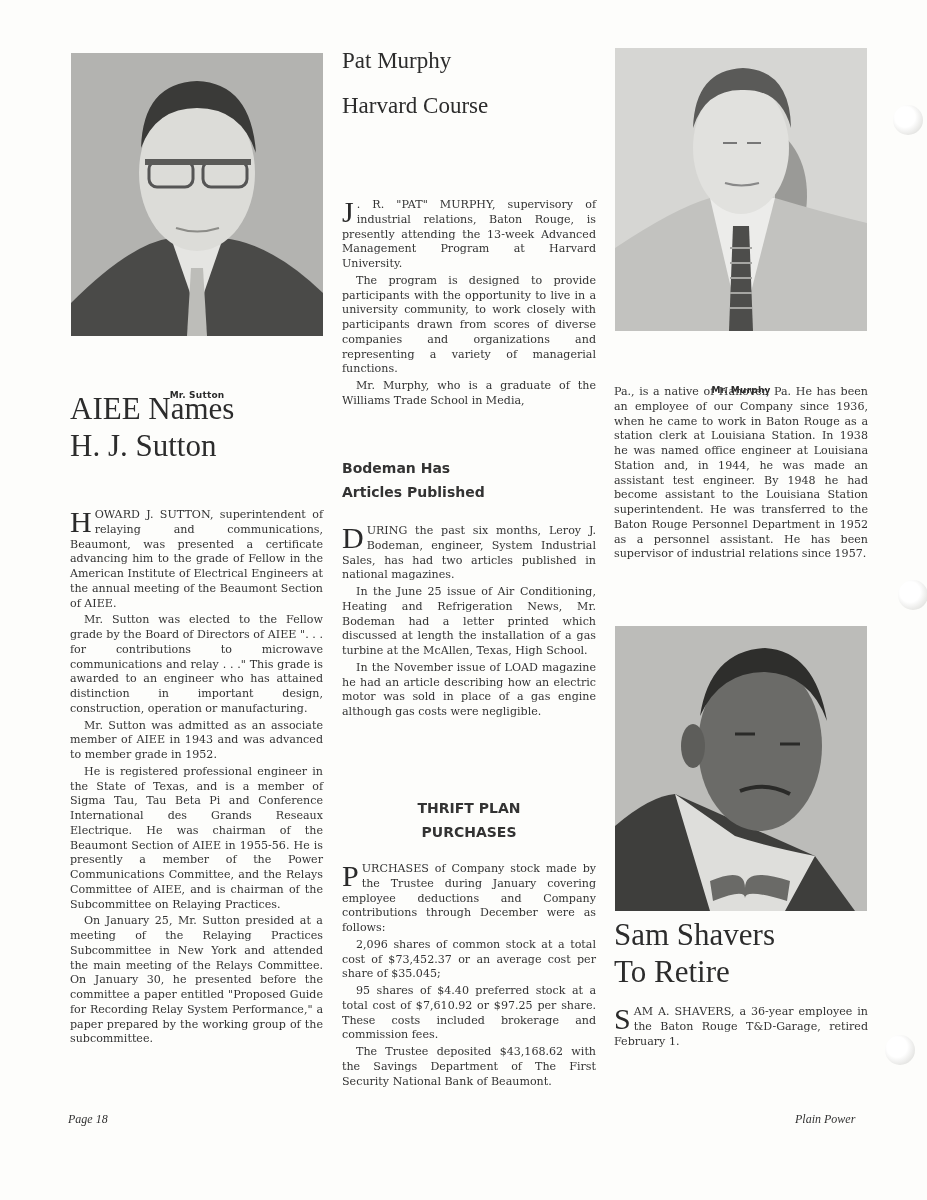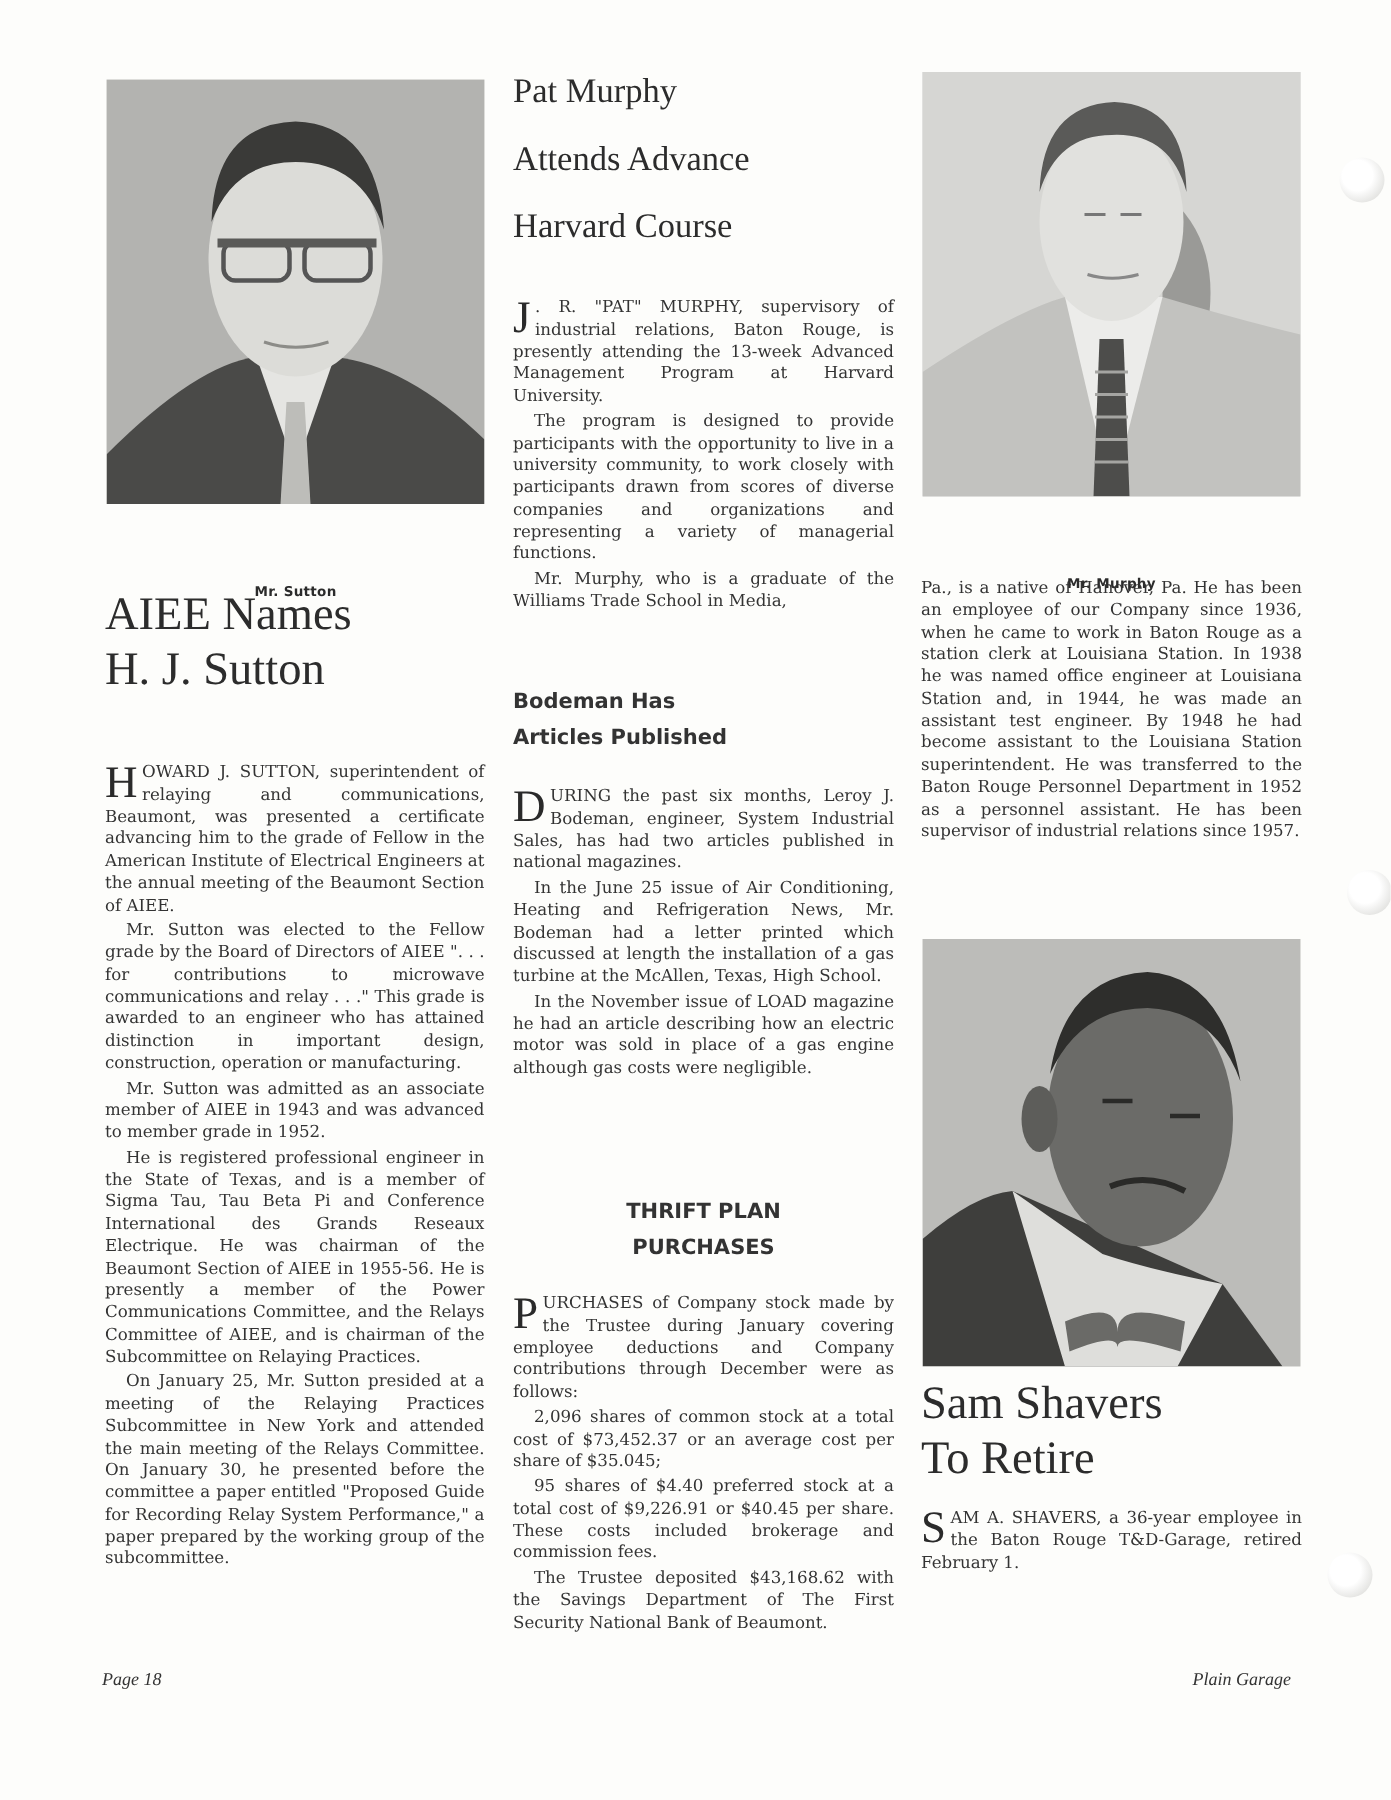--- a/index.html
+++ b/index.html
@@ -60,21 +60,20 @@
 <div class="col" style="left:70px; top:508px; width:253px;">
   <p class="lead"><span class="dropcap">H</span><span>OWARD J. SUTTON, superintendent of relaying and communications, Beaumont, was presented a certificate advancing him to the grade of Fellow in the American Institute of Electrical Engineers at the annual meeting of the Beaumont Section of AIEE.</span></p>
   <p>Mr. Sutton was elected to the Fellow grade by the Board of Directors of AIEE ". . . for contributions to microwave communications and relay . . ." This grade is awarded to an engineer who has attained distinction in important design, construction, operation or manufacturing.</p>
   <p>Mr. Sutton was admitted as an associate member of AIEE in 1943 and was advanced to member grade in 1952.</p>
   <p>He is registered professional engineer in the State of Texas, and is a member of Sigma Tau, Tau Beta Pi and Conference International des Grands Reseaux Electrique. He was chairman of the Beaumont Section of AIEE in 1955-56. He is presently a member of the Power Communications Committee, and the Relays Committee of AIEE, and is chairman of the Subcommittee on Relaying Practices.</p>
   <p>On January 25, Mr. Sutton presided at a meeting of the Relaying Practices Subcommittee in New York and attended the main meeting of the Relays Committee. On January 30, he presented before the committee a paper entitled "Proposed Guide for Recording Relay System Performance," a paper prepared by the working group of the subcommittee.</p>
 </div>
 
 <div class="headline h-mid" style="left:342px; top:38px;">
   <div>Pat Murphy</div>
-  <div>Attends Advance</div>
   <div>Harvard Course</div>
 </div>
 
 <div class="col" style="left:342px; top:198px; width:254px;">
   <p class="lead"><span class="dropcap">J</span><span>. R. "PAT" MURPHY, supervisory of industrial relations, Baton Rouge, is presently attending the 13-week Advanced Management Program at Harvard University.</span></p>
   <p>The program is designed to provide participants with the opportunity to live in a university community, to work closely with participants drawn from scores of diverse companies and organizations and representing a variety of managerial functions.</p>
   <p>Mr. Murphy, who is a graduate of the Williams Trade School in Media,</p>
 </div>
 
 <div class="headline h-sans" style="left:342px; top:456px;">
@@ -89,21 +88,21 @@
 </div>
 
 <div class="headline h-sans center" style="left:342px; top:796px; width:254px;">
   <div>THRIFT PLAN</div>
   <div>PURCHASES</div>
 </div>
 
 <div class="col" style="left:342px; top:862px; width:254px;">
   <p class="lead"><span class="dropcap">P</span><span>URCHASES of Company stock made by the Trustee during January covering employee deductions and Company contributions through December were as follows:</span></p>
   <p>2,096 shares of common stock at a total cost of $73,452.37 or an average cost per share of $35.045;</p>
-  <p>95 shares of $4.40 preferred stock at a total cost of $9,226.91 or $40.45 per share. These costs included brokerage and commission fees.</p>
+  <p>95 shares of $4.40 preferred stock at a total cost of $7,610.92 or $97.25 per share. These costs included brokerage and commission fees.</p>
   <p>The Trustee deposited $43,168.62 with the Savings Department of The First Security National Bank of Beaumont.</p>
 </div>
 
 <div class="photo" style="left:615px; top:48px; width:252px; height:283px;">
   <svg viewBox="0 0 252 283" preserveAspectRatio="none">
     <rect width="252" height="283" fill="#d6d6d3"></rect>
     <path d="M160 80 Q200 110 190 170 L160 175 Z" fill="#9a9a97"></path>
     <path d="M0 200 Q60 160 95 150 L160 150 Q210 165 252 175 L252 283 L0 283 Z" fill="#c2c2bf"></path>
     <path d="M95 150 L126 283 L160 150 Z" fill="#ececea"></path>
     <path d="M118 178 L134 178 L138 283 L114 283 Z" fill="#4d4d4b"></path>
@@ -143,13 +142,13 @@
 <div class="headline h-big" style="left:614px; top:916px; font-size:31px; line-height:37px;">
   <div>Sam Shavers</div>
   <div>To Retire</div>
 </div>
 
 <div class="col" style="left:614px; top:1005px; width:254px;">
   <p class="lead"><span class="dropcap">S</span><span>AM A. SHAVERS, a 36-year employee in the Baton Rouge T&amp;D-Garage, retired February 1.</span></p>
 </div>
 
 <div class="folio" style="left:68px; top:1112px;">Page 18</div>
-<div class="folio" style="left:795px; top:1112px;">Plain Garage</div>
+<div class="folio" style="left:795px; top:1112px;">Plain Power</div>
 
 </body></html>

